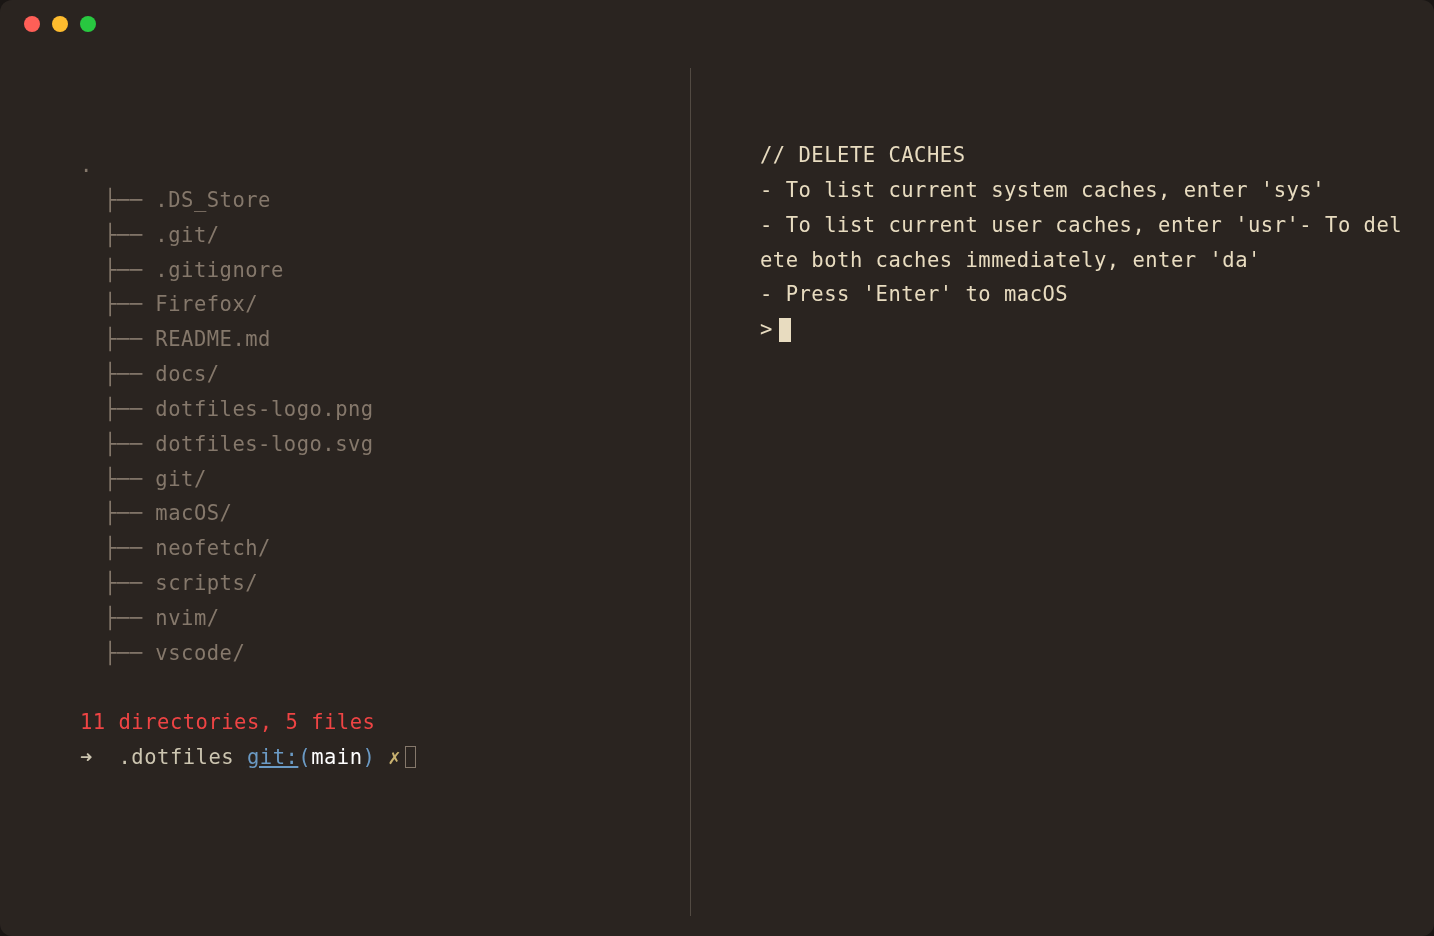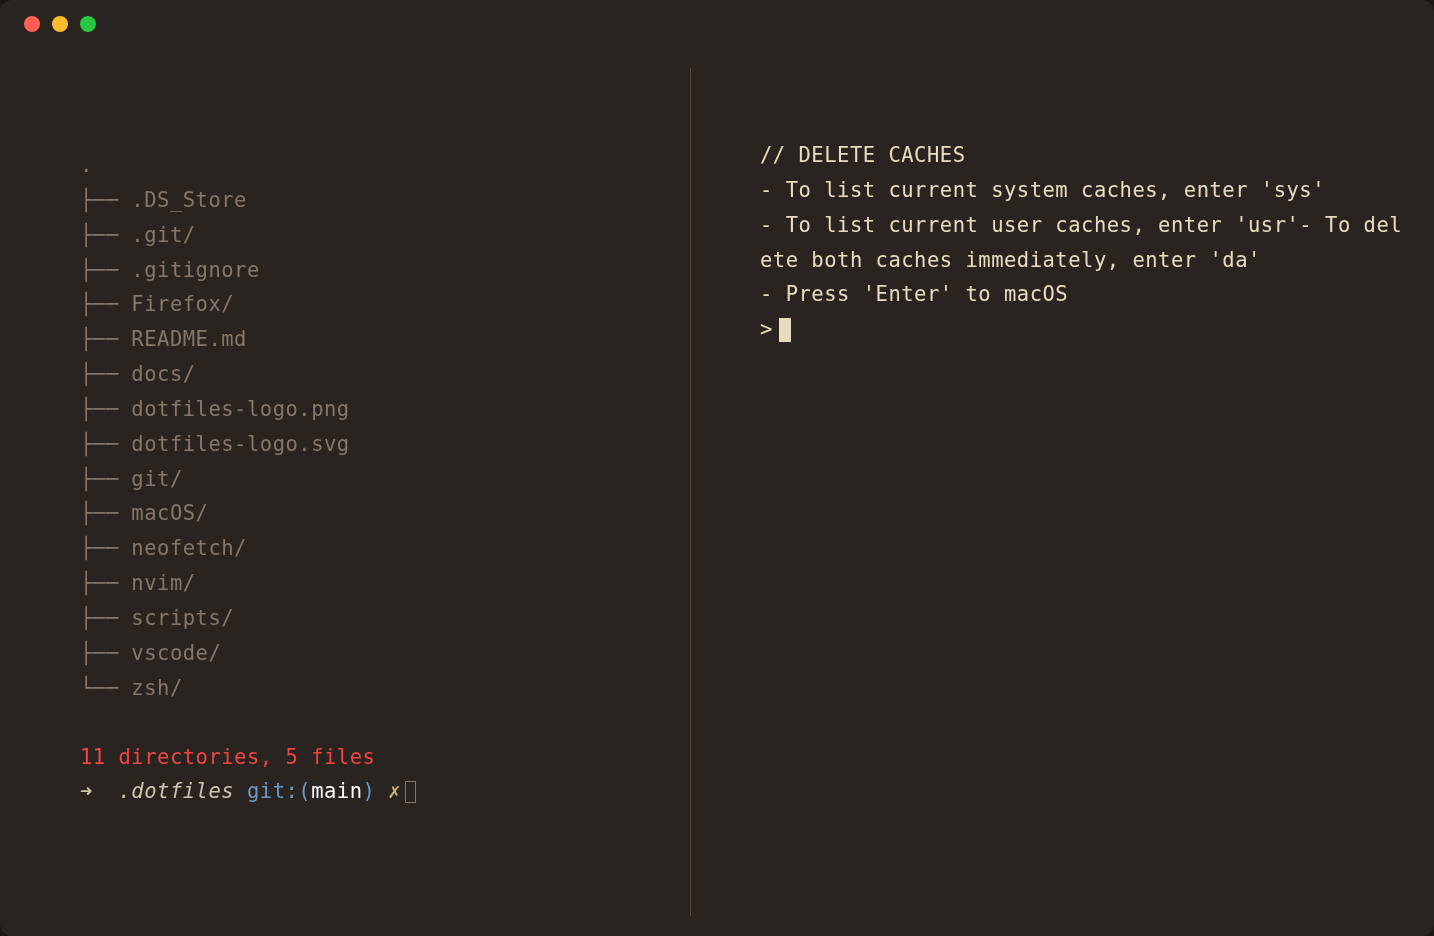--- a/index.html
+++ b/index.html
@@ -78,20 +78,21 @@
       background: #524a42;
     }
     
     .tree-root {
       color: #85786b;
     }
     
     .tree-line {
       color: #85786b;
       white-space: pre;
+      margin-left: 24px;
     }
     
     .summary {
       color: #ef4444;
       margin-top: 34px;
     }
     
     .prompt-line {
       display: flex;
       align-items: center;
@@ -101,25 +102,25 @@
     }
     
     .arrow-icon {
       color: #ccc5b0;
       font-weight: bold;
     }
     
     .cwd {
       color: #ccc5b0;
       font-weight: 500;
-      font-style: italic;
     }
     
     .git-label {
       color: #6b9ac4;
+      text-decoration: underline;
     }
     
     .paren {
       color: #6b9ac4;
     }
     
     .branch {
       color: #ffffff;
     }
     
@@ -177,24 +178,23 @@
           <div class="tree-line">├── .git/</div>
           <div class="tree-line">├── .gitignore</div>
           <div class="tree-line">├── Firefox/</div>
           <div class="tree-line">├── README.md</div>
           <div class="tree-line">├── docs/</div>
           <div class="tree-line">├── dotfiles-logo.png</div>
           <div class="tree-line">├── dotfiles-logo.svg</div>
           <div class="tree-line">├── git/</div>
           <div class="tree-line">├── macOS/</div>
           <div class="tree-line">├── neofetch/</div>
+          <div class="tree-line">├── scripts/</div>
           <div class="tree-line">├── nvim/</div>
-          <div class="tree-line">├── scripts/</div>
           <div class="tree-line">├── vscode/</div>
-          <div class="tree-line">└── zsh/</div>
         </div>
       <div class="summary">11 directories, 5 files</div>
       <div class="prompt-line">
         <span class="arrow-icon">➜</span><span>  </span><span class="cwd">.dotfiles</span><span> </span><span class="git-label">git:</span><span class="paren">(</span><span class="branch">main</span><span class="paren">)</span><span> </span><span class="dirty-mark">✗</span><span class="cursor-box"></span>
       </div>
     </div>
 
     <div class="divider"></div>
 
     <div class="pane pane-right">

